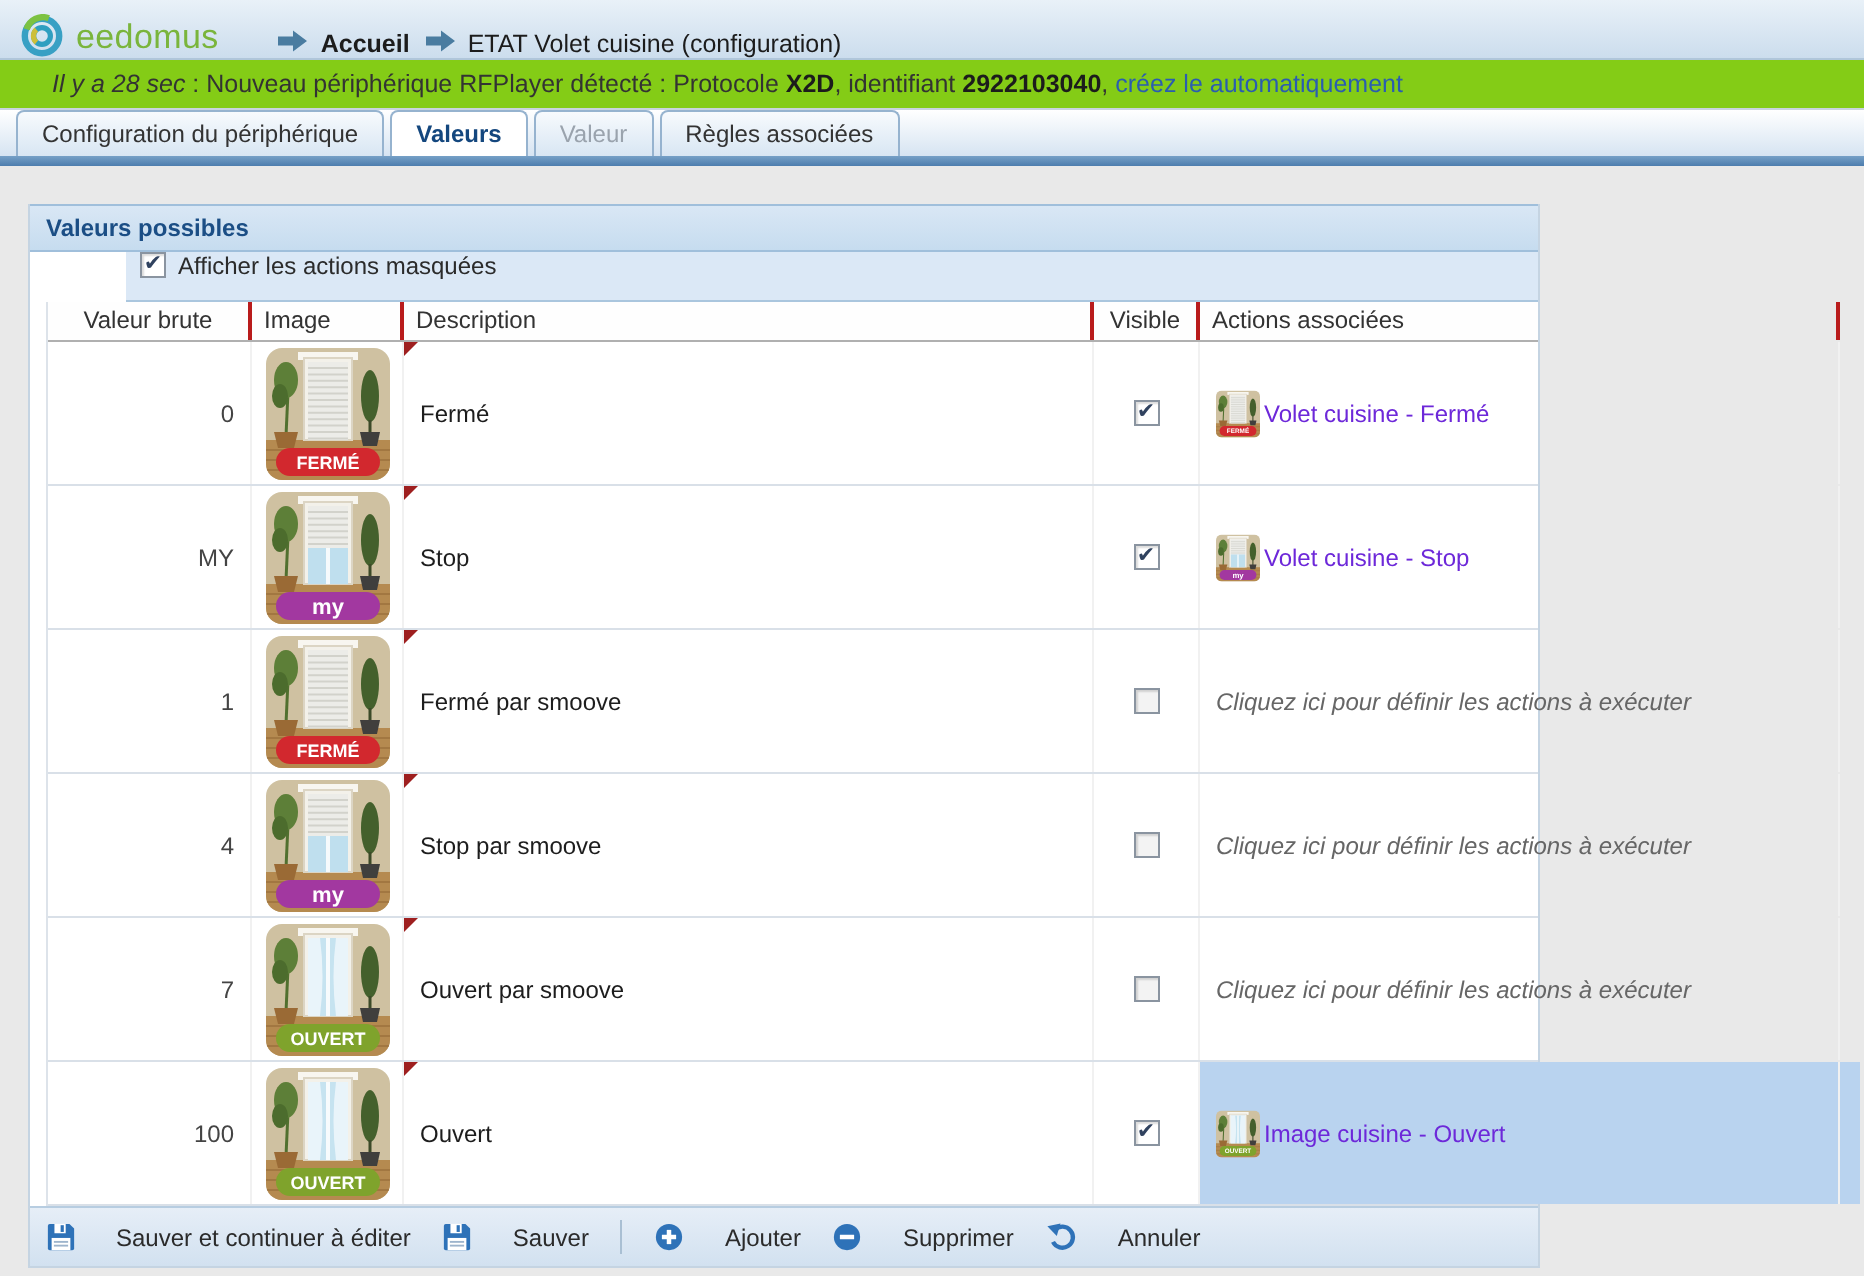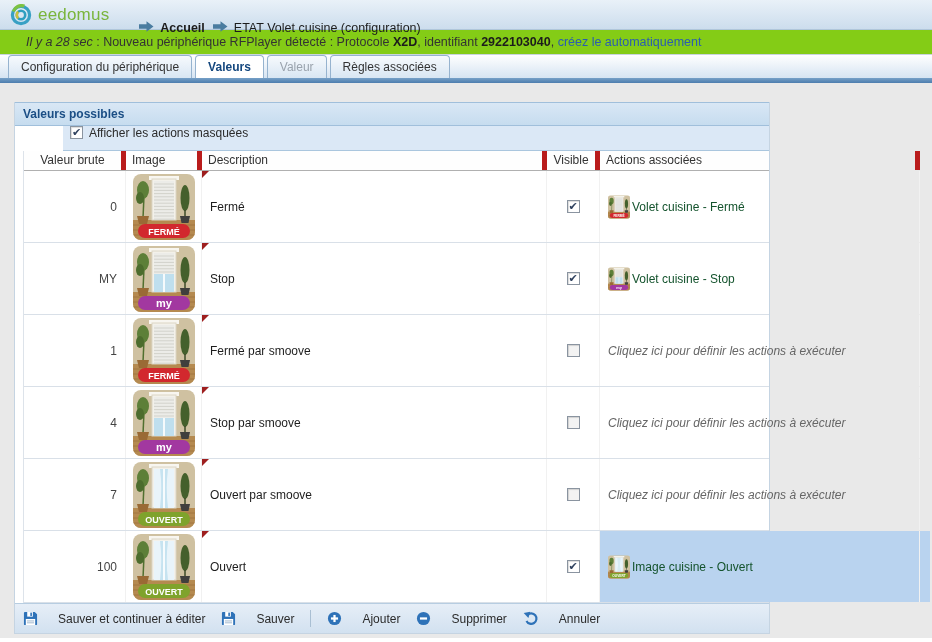--- a/index.html
+++ b/index.html
@@ -1,20 +1,20 @@
 <!DOCTYPE html>
 <html><head>
 <meta charset="utf-8">
 <style>
   * { margin:0; padding:0; box-sizing:border-box; }
   html,body { width:932px; height:642px; overflow:hidden; background:#ffffff;
     font-family:"Liberation Sans", sans-serif; font-size:12px; color:#333; }
 
   
-  .topbar { height:30px; display:flex; align-items:center; padding-left:10px;
+  .topbar { height:30px; display:flex; align-items:flex-end; padding-left:10px;
     background:linear-gradient(#e9f1f8,#ccdded); border-bottom:1px solid #b0c6da; }
   .logo { display:inline-flex; margin-right:6px; }
   .brand { color:#7ab53c; font-size:17px; letter-spacing:.2px; }
   .crumbs { display:flex; align-items:center; margin-left:30px; gap:8px; }
   .crumb { display:inline-flex; align-items:center; gap:6px; color:#1c1c1c; cursor:pointer;margin-top:27px; }
   .crumb b { font-size:12.5px; }
   .crumb .plain { font-size:12.5px; }
 
   
   .notifbar { height:25px; line-height:24px; background:#84cc16; border-bottom:1px solid #c9d4de;
@@ -41,36 +41,36 @@
     background:linear-gradient(#d9e7f5,#c6dcef); border:1px solid #a0bfdb; border-left:none; border-right:none;
     color:#1b4e85; font-weight:bold; font-size:12px; }
   .filter-row { height:25px; display:flex; align-items:flex-start; gap:6px; padding-left:7px;
     background:#dbe8f6; border-bottom:1px solid #aac6de; color:#2b2b2b;margin-left:48px; }
 
   
   .table { margin-left:8px; border-left:1px solid #dde3ea; }
   .thead, .trow { display:grid; grid-template-columns:102px 76px 345px 53px 320px 10px; }
   .thead { height:20px; border-bottom:1px solid #b0b0b0; background:#fefefe; }
   .th { font-size:12px; color:#333; line-height:19px; padding-left:6px;
-    border-right:5px solid #b91c1c; overflow:hidden; white-space:nowrap; }
+    border-right:2px solid #b91c1c; overflow:hidden; white-space:nowrap; }
   .th.center { text-align:center; padding-left:0; }
   .th.last { border-right:none; }
   .trow { height:72px; border-bottom:1px solid #d9e0e8; background:#fff; }
   .td { display:flex; align-items:center; border-right:1px solid #f1f1f1; overflow:hidden; }
   .c-val { justify-content:flex-end; padding-right:8px; color:#444; }
   .c-img { justify-content:center; cursor:pointer; }
   .c-desc { position:relative; padding-left:8px; color:#1d1d1d; cursor:pointer; }
   .corner { position:absolute; top:0; left:0; width:0; height:0;
     border-top:7px solid #9e1f1f; border-right:7px solid transparent; }
   .c-vis { justify-content:center; }
   .c-act { padding-left:8px; gap:2px; cursor:pointer; }
   .c-end { border-right:none; }
   .trow.hl .c-act, .trow.hl .c-end { background:#b9d3ef; }
   .mini { display:inline-flex; }
-  .alabel { color:#14532d; }
+  .alabel { color:#6d28d9; }
   .ph { font-style:italic; color:#666; }
 
   
   .cb { width:13px; height:13px; border:1px solid #8a94a0; background:#f3f3f3;
     display:inline-flex; align-items:center; justify-content:center;
     box-shadow:inset 1px 1px 1px rgba(0,0,0,.14); cursor:pointer; }
   .cb.checked { background:#fff; }
   .cb.checked::before { content:"✔"; font-size:11px; line-height:1; color:#30425f; margin-top:-1px; }
 
   

